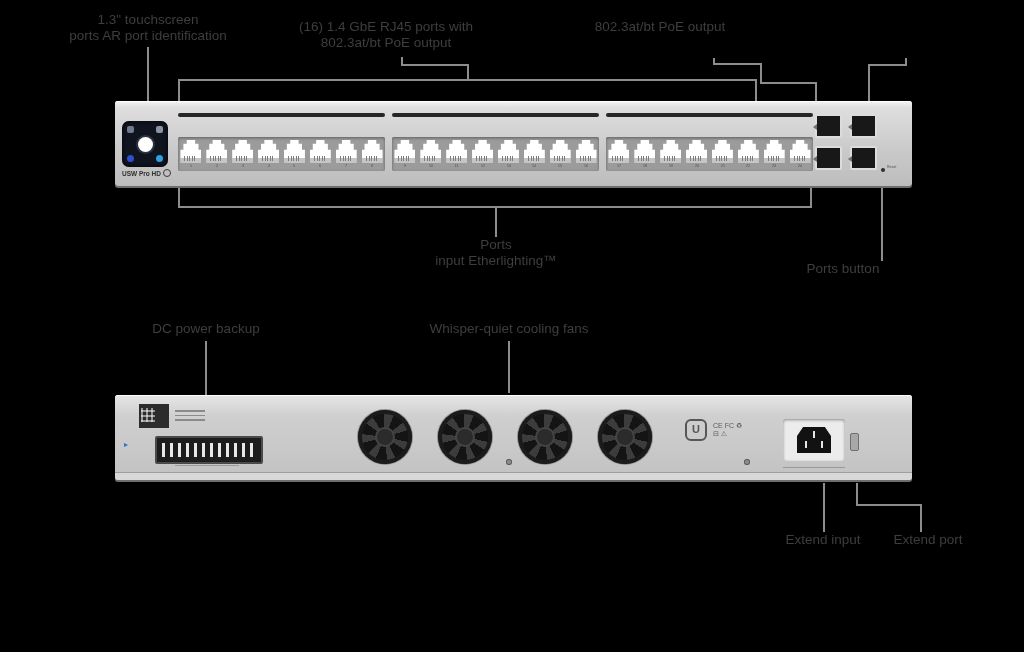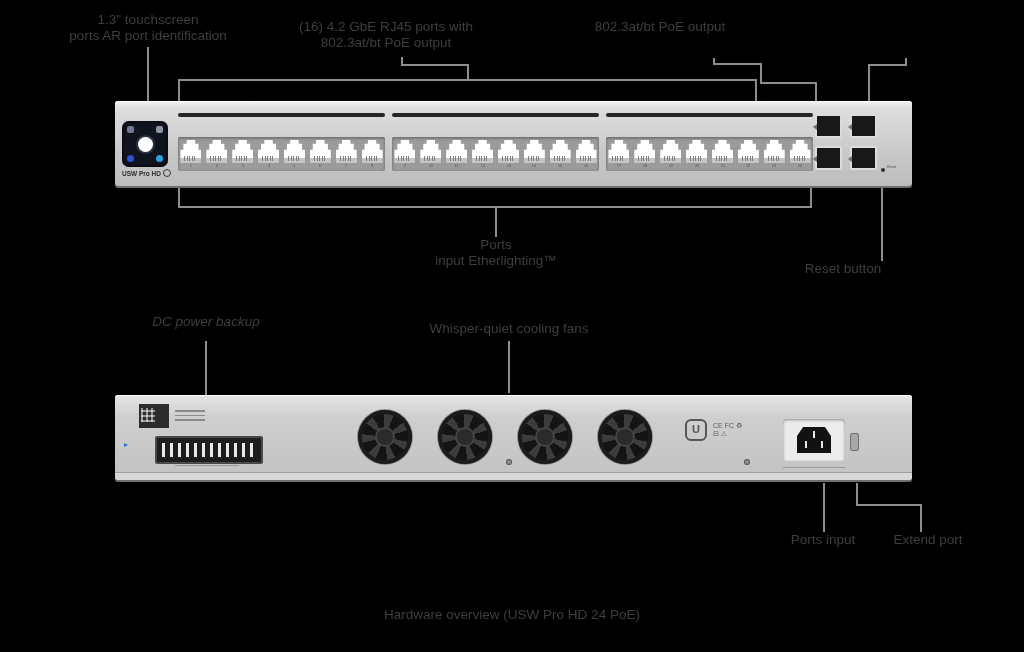--- a/index.html
+++ b/index.html
@@ -89,21 +89,21 @@
 </head>
 <body>
 
 <div id="stage">
 
   <div class="lbl" style="left:30px;top:12px;width:236px;">
     <div>1.3" touchscreen</div>
     <div>ports AR port identification</div>
   </div>
   <div class="lbl" style="left:258px;top:19px;width:256px;">
-    <div>(16) 4.2 GbE RJ45 ports with</div>
+    <div>(16) 1.4 GbE RJ45 ports with</div>
     <div>802.3at/bt PoE output</div>
   </div>
   <div class="lbl" style="left:505px;top:19px;width:310px;">
     <div>802.3at/bt PoE output</div>
   </div>
 
   <div class="cl" style="left:146.5px;top:47px;width:2px;height:57px;"></div>
   <div class="cl" style="left:400.5px;top:57px;width:2px;height:9px;"></div>
   <div class="cl" style="left:400.5px;top:64px;width:68px;height:2px;"></div>
   <div class="cl" style="left:466.5px;top:64px;width:2px;height:17px;"></div>
@@ -253,24 +253,24 @@
   <div class="cl" style="left:177.5px;top:206px;width:634px;height:2px;"></div>
   <div class="cl" style="left:809.5px;top:188px;width:2px;height:20px;"></div>
   <div class="cl" style="left:494.5px;top:206px;width:2px;height:31px;"></div>
   <div class="cl" style="left:880.5px;top:188px;width:2px;height:73px;"></div>
 
   <div class="lbl" style="left:380px;top:237px;width:232px;">
     <div>Ports</div>
     <div>input Etherlighting™</div>
   </div>
   <div class="lbl" style="left:779px;top:261px;width:128px;">
-    <div>Reset button</div>
-  </div>
-
-  <div class="lbl" style="left:128px;top:314px;width:156px;font-style:italic;">
+    <div>Ports button</div>
+  </div>
+
+  <div class="lbl" style="left:128px;top:321px;width:156px;">
     <div>DC power backup</div>
   </div>
   <div class="lbl" style="left:398px;top:321px;width:222px;">
     <div>Whisper-quiet cooling fans</div>
   </div>
   <div class="cl" style="left:204.5px;top:341px;width:2px;height:54px;"></div>
   <div class="cl" style="left:507.5px;top:341px;width:2px;height:52px;"></div>
 
   <div class="chassis" style="left:115px;top:395px;background:linear-gradient(#e6e6e6 0%,#cfcfcf 25%,#c2c2c2 100%);">
     <div class="sticker"></div>
@@ -310,20 +310,19 @@
       </div>
     <div class="base-strip"></div>
   </div>
 
   <div class="cl" style="left:822.5px;top:483px;width:2px;height:49px;"></div>
   <div class="cl" style="left:855.5px;top:483px;width:2px;height:23px;"></div>
   <div class="cl" style="left:855.5px;top:504px;width:66px;height:2px;"></div>
   <div class="cl" style="left:919.5px;top:504px;width:2px;height:28px;"></div>
 
   <div class="lbl" style="left:768px;top:532px;width:110px;">
-    <div>Ports input</div>
+    <div>Extend input</div>
   </div>
   <div class="lbl" style="left:878px;top:532px;width:100px;">
     <div>Extend port</div>
   </div>
 
-  <div class="caption">Hardware overview (USW Pro HD 24 PoE)</div>
 </div>
 
 </body></html>

